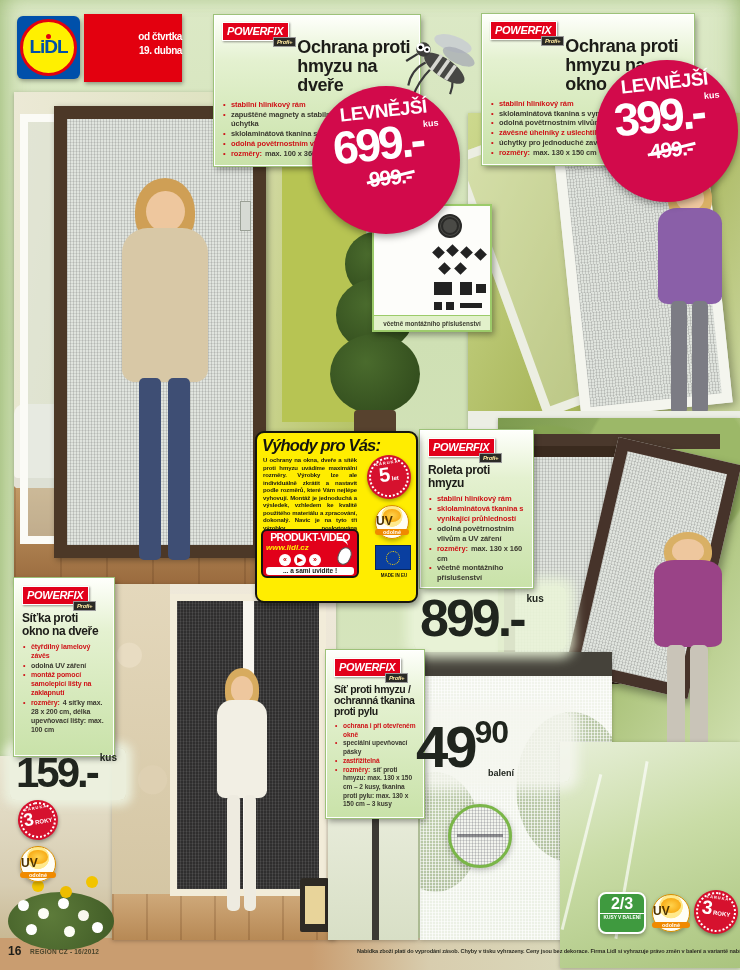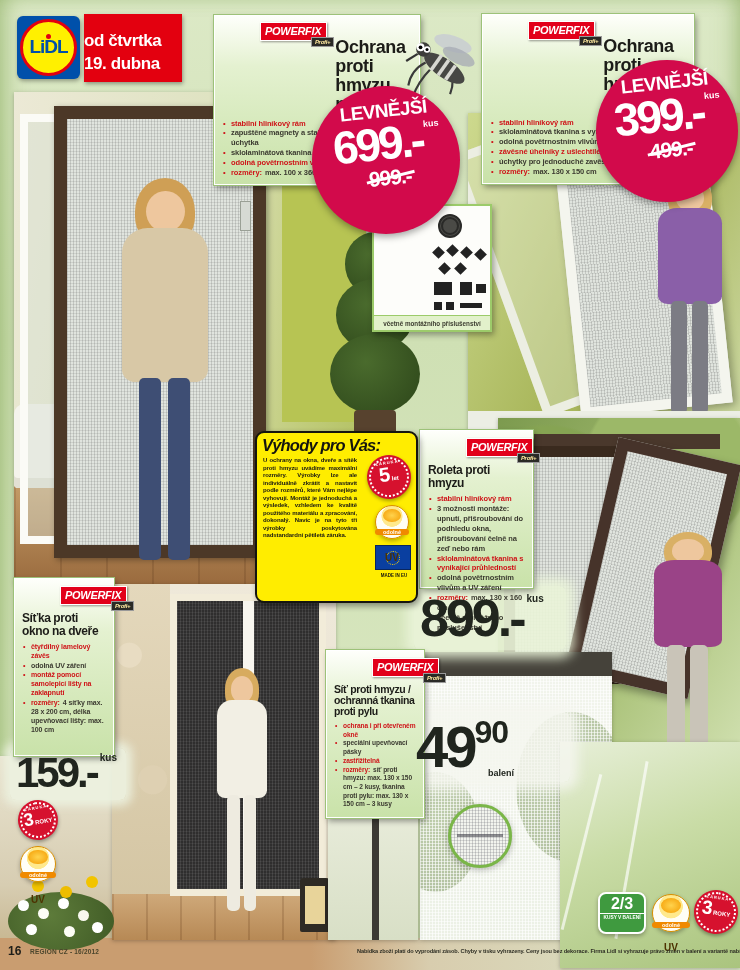--- a/index.html
+++ b/index.html
@@ -93,29 +93,29 @@
   .fl-y{position:absolute;left:30px;top:14px;width:12px;height:12px;border-radius:50%;background:#f2c400;
     box-shadow:28px 6px 0 #eebd00,54px -4px 0 #f2c400;}
   .bottom-strip{left:0;top:938px;width:740px;height:32px;z-index:0;position:absolute;
     background:linear-gradient(90deg,#c99d70 0%,#c99d70 42%,#d8cdae 58%,#dce6ca 100%);}
 
   
   #lidl{left:17px;top:16px;width:63px;height:63px;background:#0050aa;border-radius:6px;z-index:3;box-shadow:1px 2px 4px rgba(0,0,0,.35);}
   .lidl-circle{position:absolute;left:3px;top:3px;right:3px;bottom:3px;background:#fff000;border:3px solid #e3000f;border-radius:50%;}
   .lidl-text{position:absolute;width:100%;top:20px;text-align:center;font-weight:bold;font-size:19px;color:#0050aa;letter-spacing:-1px;}
   .lidl-dot{position:absolute;left:29px;top:18px;width:5px;height:5px;background:#e3000f;border-radius:50%;}
-  #datebox{left:84px;top:14px;width:98px;height:68px;background:#e3000f;z-index:3;color:#fff;text-align:left;
-    font-weight:bold;font-size:17px;line-height:1.35;padding-top:16px;letter-spacing:-.4px;box-shadow:1px 2px 4px rgba(0,0,0,.35);}
+  #datebox{left:84px;top:14px;width:98px;height:68px;background:#e3000f;z-index:3;color:#fff;text-align:right;
+    font-weight:bold;font-size:10px;line-height:1.35;padding-top:16px;letter-spacing:-.4px;box-shadow:1px 2px 4px rgba(0,0,0,.35);}
 
   
   .panel{position:absolute;z-index:3;padding:6px 7px;border:1px solid #fff;
     background:linear-gradient(180deg,#feffFB 0%,#e4f1d0 30%,#c9e2a9 100%);
     box-shadow:0 0 0 1px #9dc279, 2px 3px 6px rgba(0,0,0,.4);}
   .pfx{display:inline-block;position:relative;background:#e2001a;color:#fff;font-weight:bold;font-style:italic;
-    font-size:11px;line-height:1;padding:3px 5px 3px 4px;border:1px solid #fff;box-shadow:1px 1px 2px rgba(0,0,0,.4);letter-spacing:-.3px;margin-left:38px;}
+    font-size:11px;line-height:1;padding:3px 5px 3px 4px;border:1px solid #fff;box-shadow:1px 1px 2px rgba(0,0,0,.4);letter-spacing:-.3px;}
   .pfx-sub{position:absolute;right:-8px;bottom:-7px;background:#2a2a26;color:#ffe9a0;font-size:6px;font-style:italic;
     padding:1px 3px;border:1px solid #999;font-weight:bold;}
   .p-head{display:flex;gap:8px;align-items:flex-start;}
   .p-title{font-weight:bold;font-size:18px;color:#1c1c18;letter-spacing:-.4px;line-height:1.05;margin-top:16px;}
   .p-title.v{margin-top:7px;}
   ul.bullets{margin:5px 0 0 1px;padding:0;list-style:none;}
   ul.bullets li{position:relative;padding-left:8px;font-size:7.5px;font-weight:bold;line-height:1.32;letter-spacing:-.1px;}
   ul.bullets li::before{content:"•";position:absolute;left:0;top:0;color:#cf1318;}
   .b-red{color:#cf1318;}
   .b-dark{color:#3b3a30;}
@@ -158,21 +158,21 @@
   #vyhody{left:255px;top:431px;width:163px;height:172px;background:#ffed00;border:2px solid #15150f;border-radius:9px;z-index:4;padding:4px 5px;box-shadow:2px 3px 6px rgba(0,0,0,.4);}
   .vy-title{font-style:italic;font-weight:bold;font-size:16.5px;color:#14140e;letter-spacing:-.8px;line-height:1;}
   .vy-body{position:absolute;left:6px;top:24px;width:94px;font-size:6px;font-weight:bold;color:#191913;text-align:justify;line-height:1.25;letter-spacing:-.1px;}
   .stamp{position:absolute;border-radius:50%;background:#d6112e;color:#fff;text-align:center;outline:2px dotted #fff;outline-offset:-4px;box-shadow:0 2px 4px rgba(0,0,0,.35);z-index:5;}
   .stamp .ring{display:block;font-size:4px;letter-spacing:1px;font-weight:bold;margin-top:5px;}
   .stamp .num{font-size:20px;font-weight:bold;line-height:.9;}
   .stamp .un{font-size:6px;font-weight:bold;display:inline-block;margin-left:1px;}
   #stamp5{left:110px;top:22px;width:44px;height:44px;transform:rotate(-8deg);}
   .uvb{position:absolute;border-radius:50%;background:radial-gradient(circle at 50% 32%,#ffe98c 0 38%,#fffef6 40%);border:1px solid #d98f00;z-index:5;box-shadow:0 2px 4px rgba(0,0,0,.3);}
   .uv-sun{position:absolute;top:9%;left:22%;width:56%;height:42%;background:radial-gradient(#ffd34d,#f49b00);border-radius:50%;}
-  .uv-t{position:absolute;top:26%;width:100%;text-align:center;font-size:10px;font-weight:bold;color:#4d3200;margin-top:38px;}
+  .uv-t{position:absolute;top:26%;width:100%;font-size:12px;font-weight:bold;color:#4d3200;}
   .uv-r{position:absolute;bottom:8%;left:-4%;width:108%;background:#f08a00;color:#fff;font-size:5.5px;font-weight:bold;text-align:center;border-radius:3px;}
   #uv-vyhody{left:118px;top:72px;width:34px;height:34px;}
   .eub{position:absolute;width:36px;height:25px;background:#0a3fa0;border:1px solid #09265e;}
   .eu-stars{position:absolute;left:50%;top:50%;transform:translate(-50%,-50%);width:14px;height:14px;border:1.5px dotted #ffd700;border-radius:50%;}
   .eu-label{position:absolute;left:0;top:27px;width:36px;text-align:center;font-size:4.5px;font-weight:bold;color:#14140e;}
   #eu-vyhody{left:118px;top:112px;}
   #pv{position:absolute;left:4px;top:96px;width:98px;height:49px;background:#e2001a;border:2px solid #15150f;border-radius:6px;padding:1px 3px;}
   .pv-title{color:#fff;font-weight:bold;font-size:10.5px;letter-spacing:-.6px;text-align:center;line-height:1.1;}
   .pv-url{color:#ffed00;font-weight:bold;font-style:italic;font-size:8px;line-height:1;}
   .pv-controls{position:absolute;left:16px;top:23px;display:flex;gap:3px;}
@@ -409,28 +409,38 @@
     </div>
     <div class="uvb" id="uv-vyhody">
       <div class="uv-sun"></div>
       <span class="uv-t">UV</span>
       <span class="uv-r">odolné</span>
     </div>
     <div class="eub" id="eu-vyhody">
       <div class="eu-stars"></div>
       <div class="eu-label">MADE IN EU</div>
     </div>
+    <div id="pv">
+      <div class="pv-title">PRODUKT-VIDEO</div>
+      <div class="pv-url">www.lidl.cz</div>
+      <div class="pv-controls">
+        <div class="pv-btn">«</div>
+        <div class="pv-btn">▶</div>
+        <div class="pv-btn">»</div>
+      </div>
+      <div class="pv-mouse"></div>
+      <div class="pv-caption">... a sami uvidíte !</div>
+    </div>
   </div>
 
   <div class="panel" id="panel-roleta">
     <span class="pfx"><span>POWERFIX</span><span class="pfx-sub">Profi+</span></span>
     <div class="p-title v">Roleta proti hmyzu</div>
     <ul class="bullets">
       <li class="b-red"><span>stabilní hliníkový rám</span></li>
-      <li class="b-dark"><span>3 možnosti montáže: upnutí, přišroubování do podhledu okna, přišroubování čelně na zeď nebo rám</span></li>
       <li class="b-red"><span>sklolaminátová tkanina s vynikající průhledností</span></li>
       <li class="b-dark"><span>odolná povětrnostním vlivům a UV záření</span></li>
       <li class="b-dark"><span class="lead">rozměry:</span><span>max. 130 x 160 cm</span></li>
       <li class="b-dark"><span>včetně montážního příslušenství</span></li>
     </ul>
   </div>
 
   <div class="backing" style="left:414px;top:586px;width:152px;height:64px;background:rgba(233,243,216,.92);box-shadow:0 0 12px 8px rgba(233,243,216,.92);"></div>
   <div class="big-price" id="price-roleta">
     <span>899.-</span><span class="bp-unit">kus</span>

